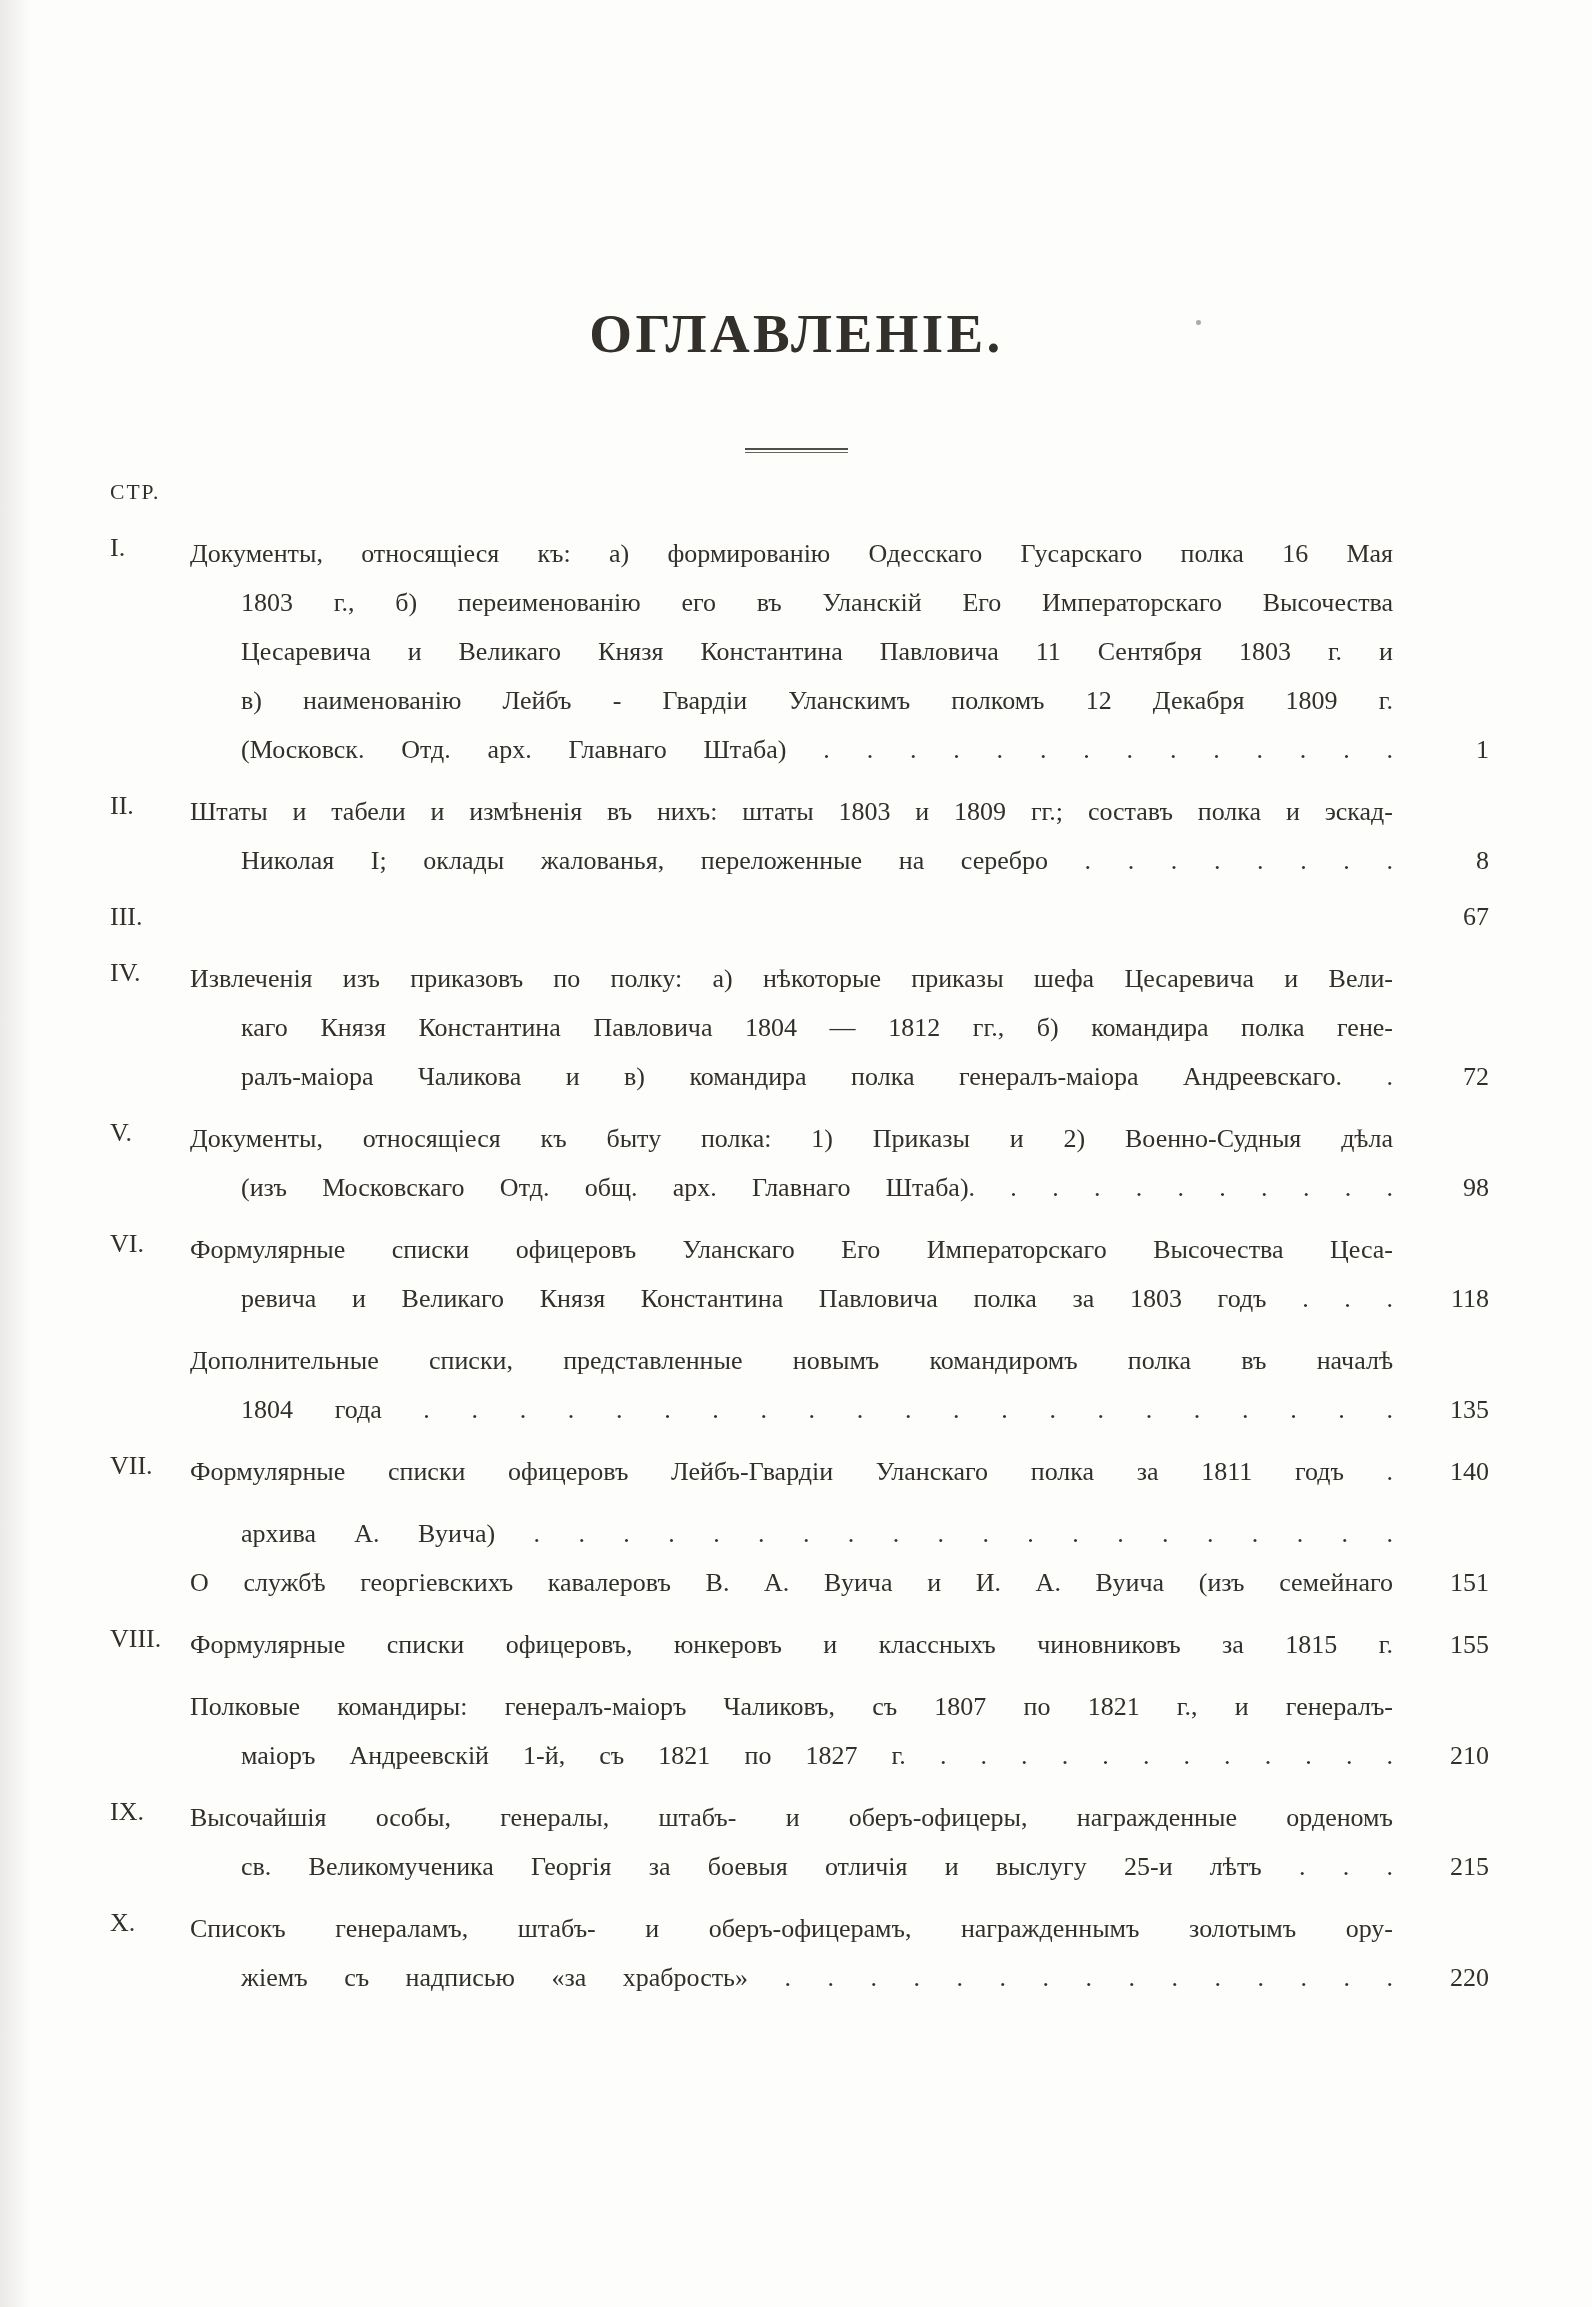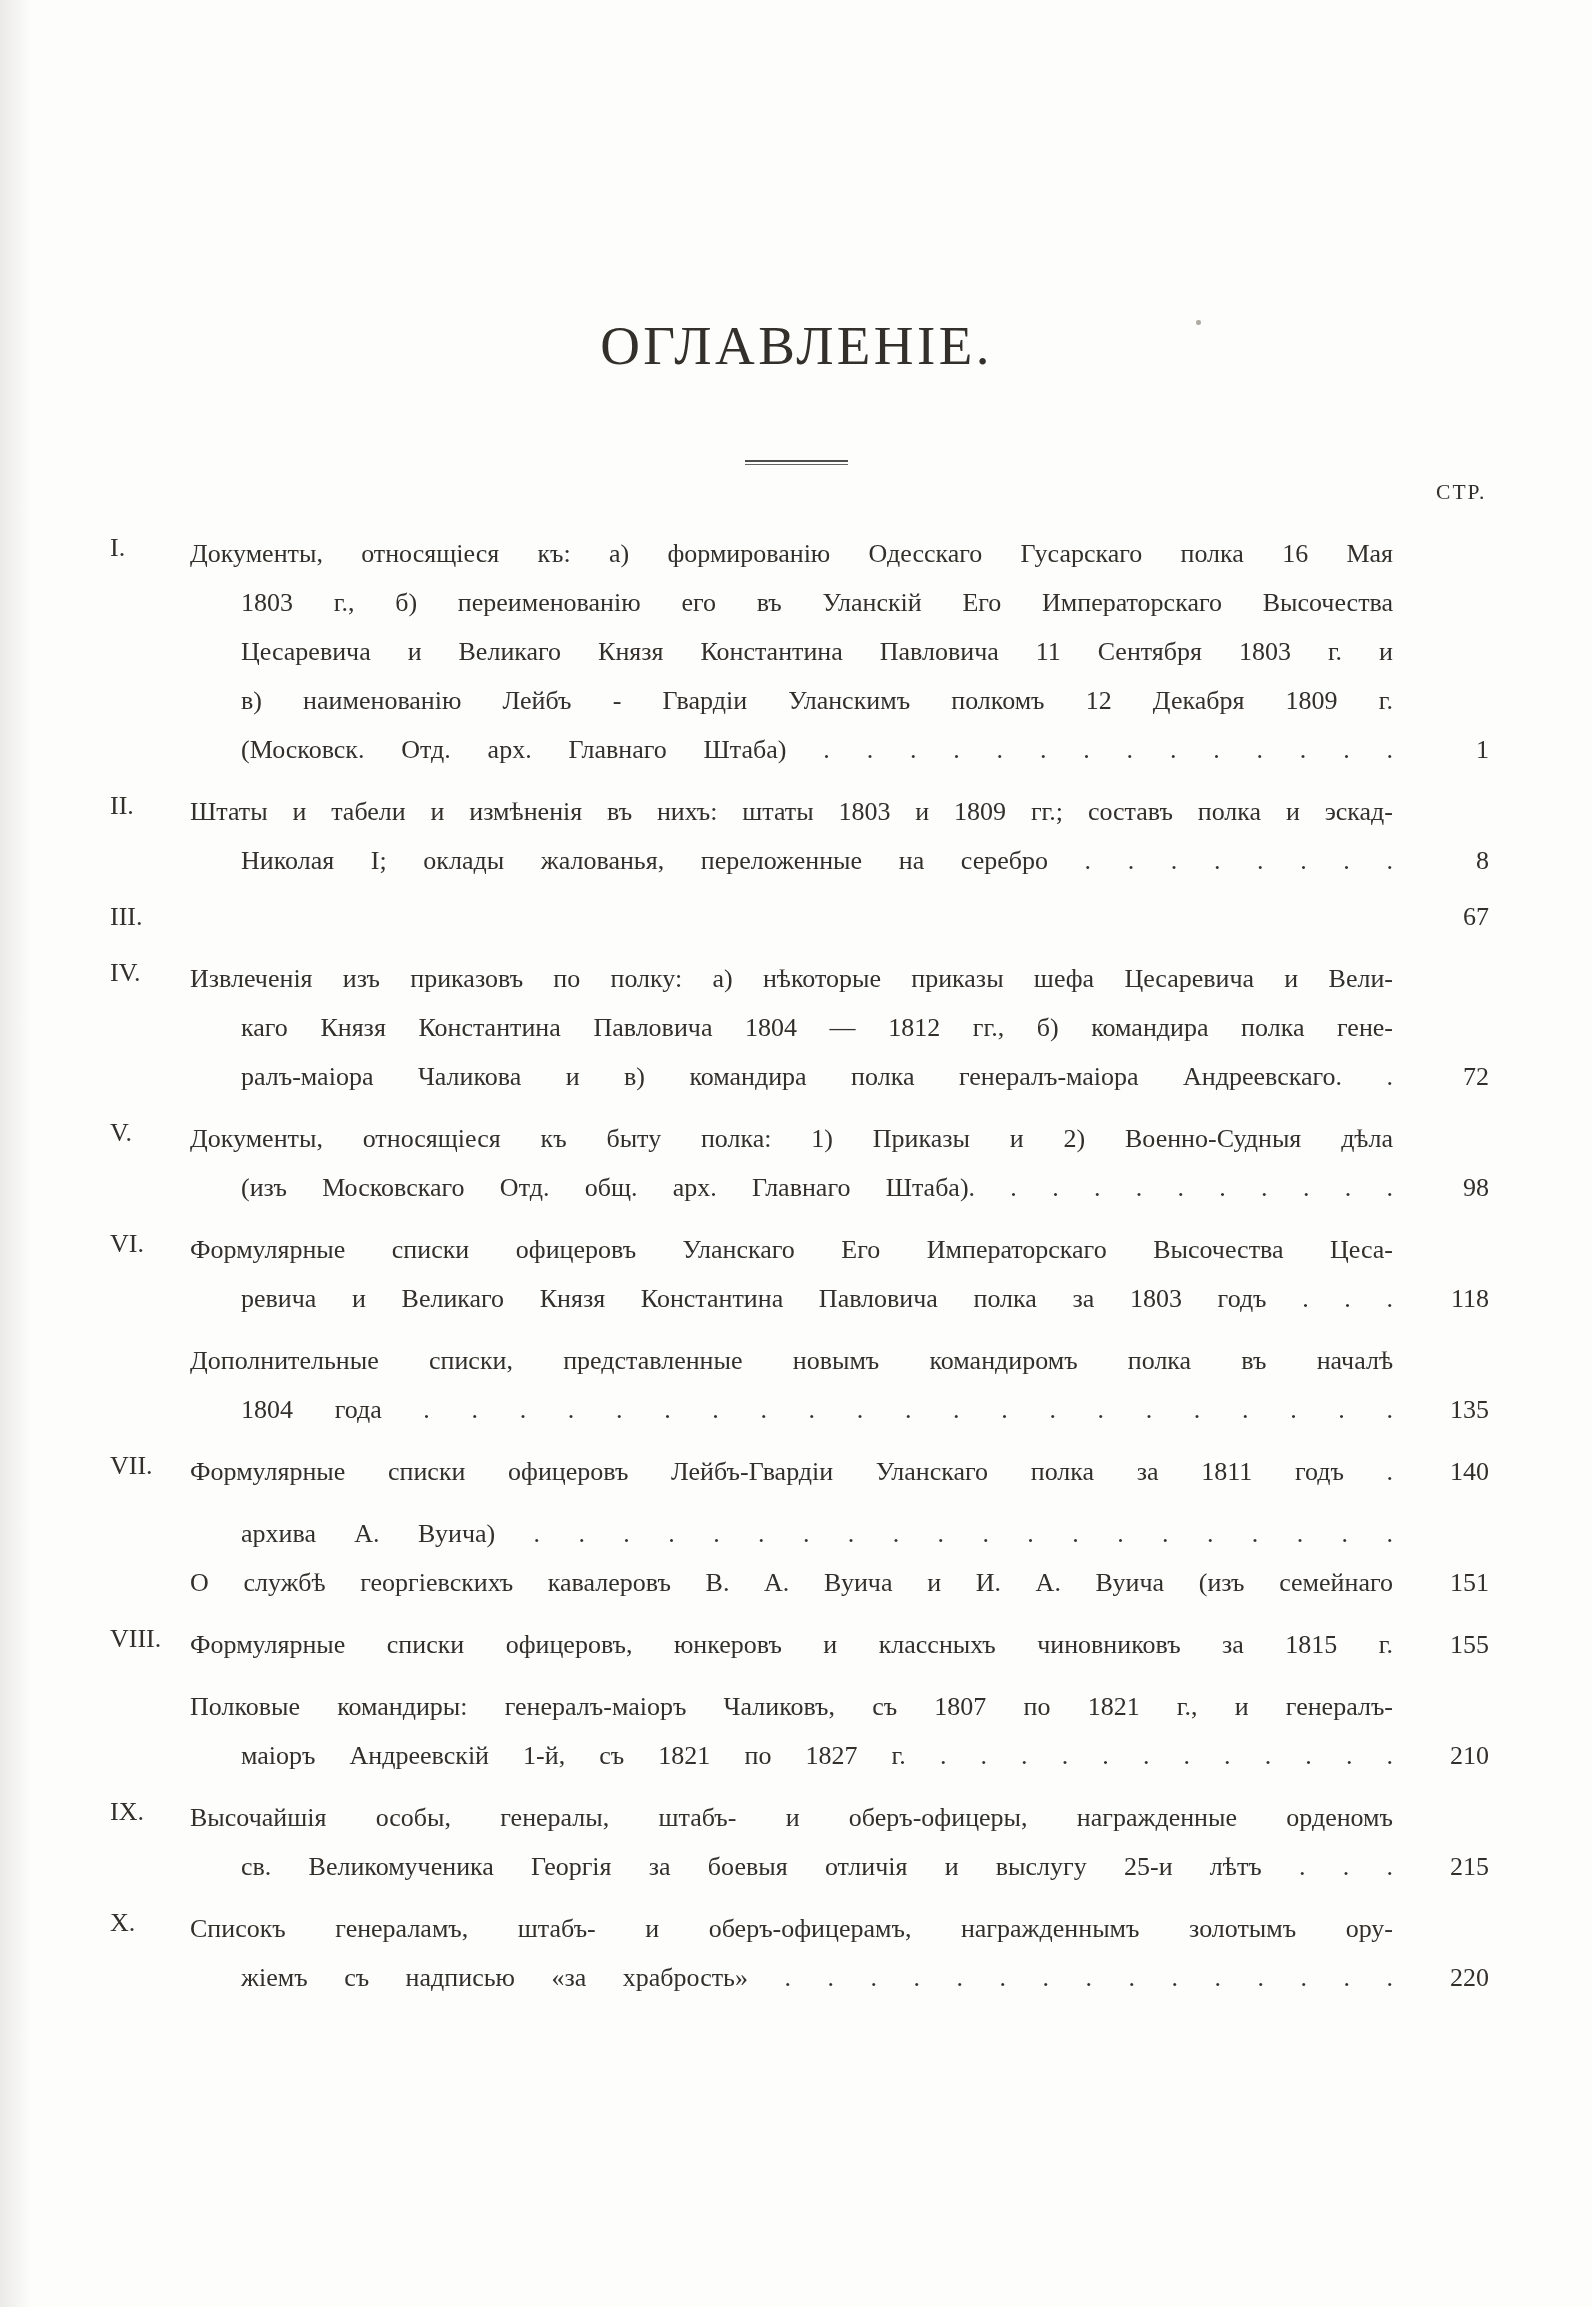--- a/index.html
+++ b/index.html
@@ -27,44 +27,44 @@
     background: linear-gradient(90deg, rgba(70,63,55,0.10), rgba(70,63,55,0));
     pointer-events: none;
   }
   .speck {
     position: absolute;
     width: 4.7px; height: 4.7px;
     border-radius: 50%;
     background: rgba(75,66,56,0.45);
   }
   .title {
-    margin: 12px;
+    margin: 0;
     padding-top: 306px;
     text-align: center;
     font-size: 55px;
     line-height: 1;
-    font-weight: 400;
+    font-weight: 700;
     letter-spacing: 3.4px;
   }
   .divider {
     width: 103px;
     height: 4.7px;
     margin: 87px auto 0 auto;
     border-top: 2px solid rgba(51,48,43,0.85);
     border-bottom: 1.4px solid rgba(51,48,43,0.75);
     box-sizing: border-box;
   }
   .toc {
     position: absolute;
     left: 110px;
     top: 479px;
     width: 1379px;
   }
   .str-header {
-    text-align: right;
+    text-align: left;
     font-size: 21.6px;
     line-height: 27px;
     letter-spacing: 2px;
     padding-right: 2.7px;
   }
   .entries {
     margin-top: 20px;
   }
   .entry {
     display: flex;

